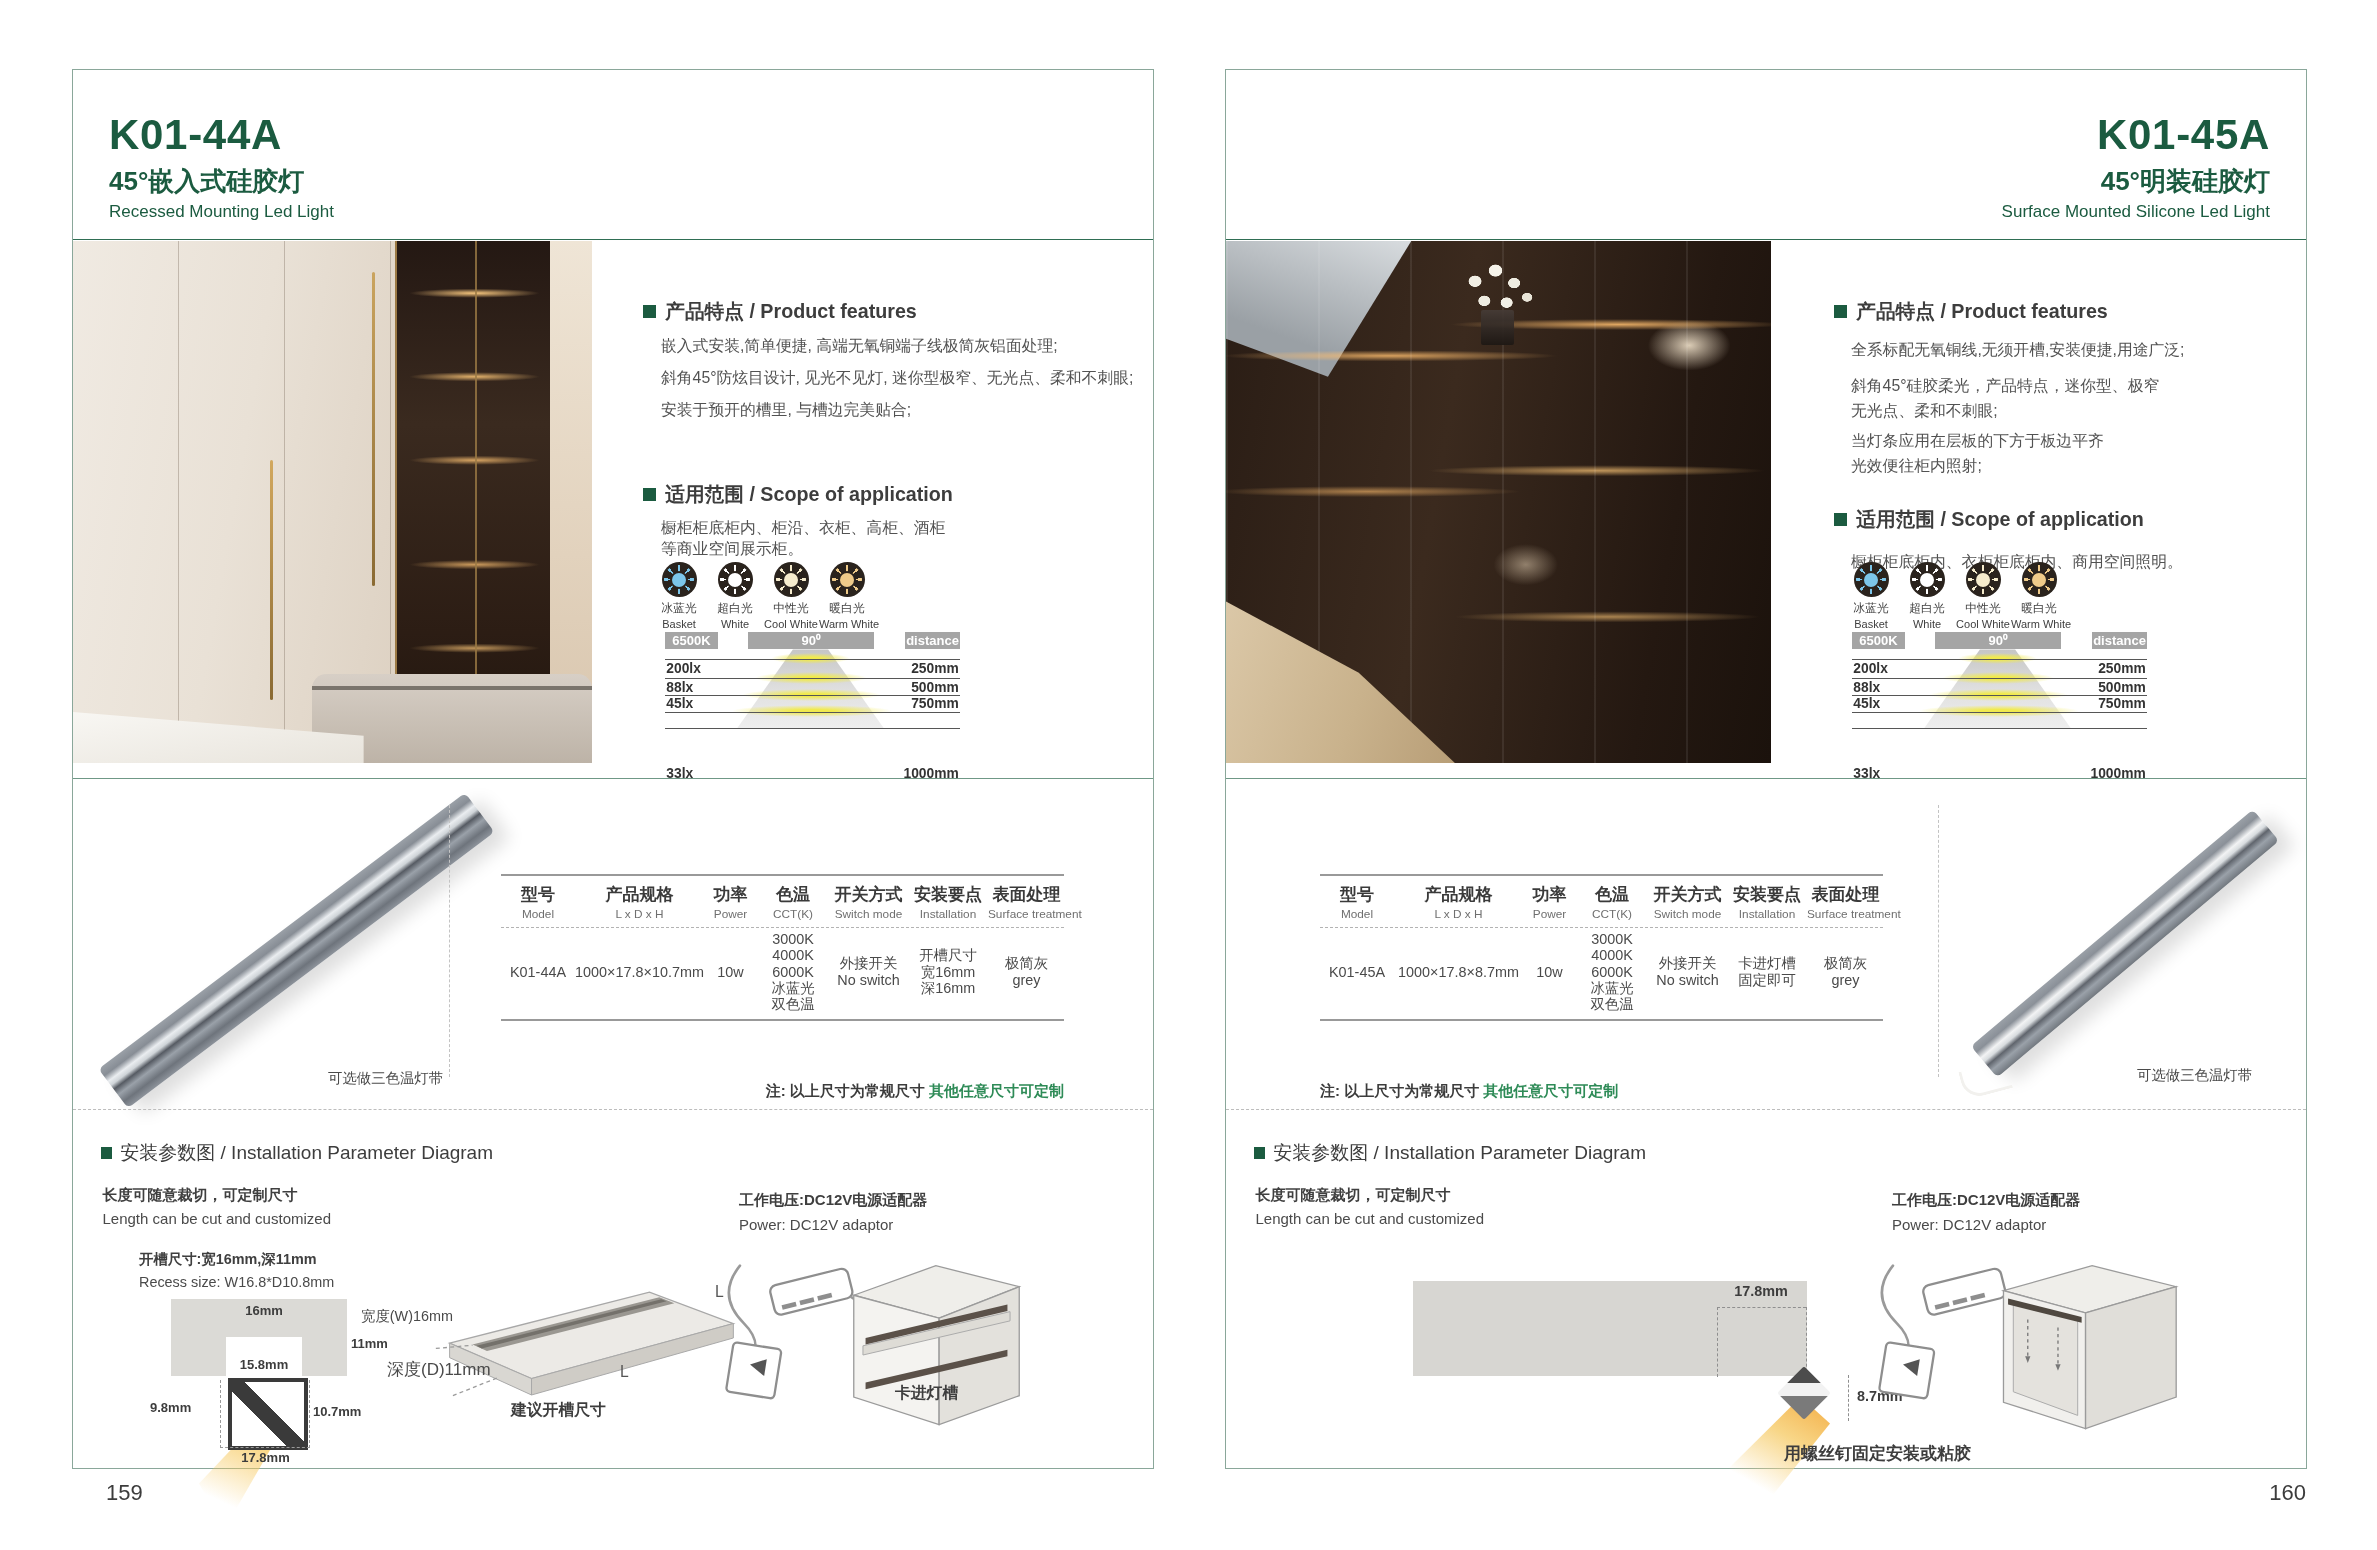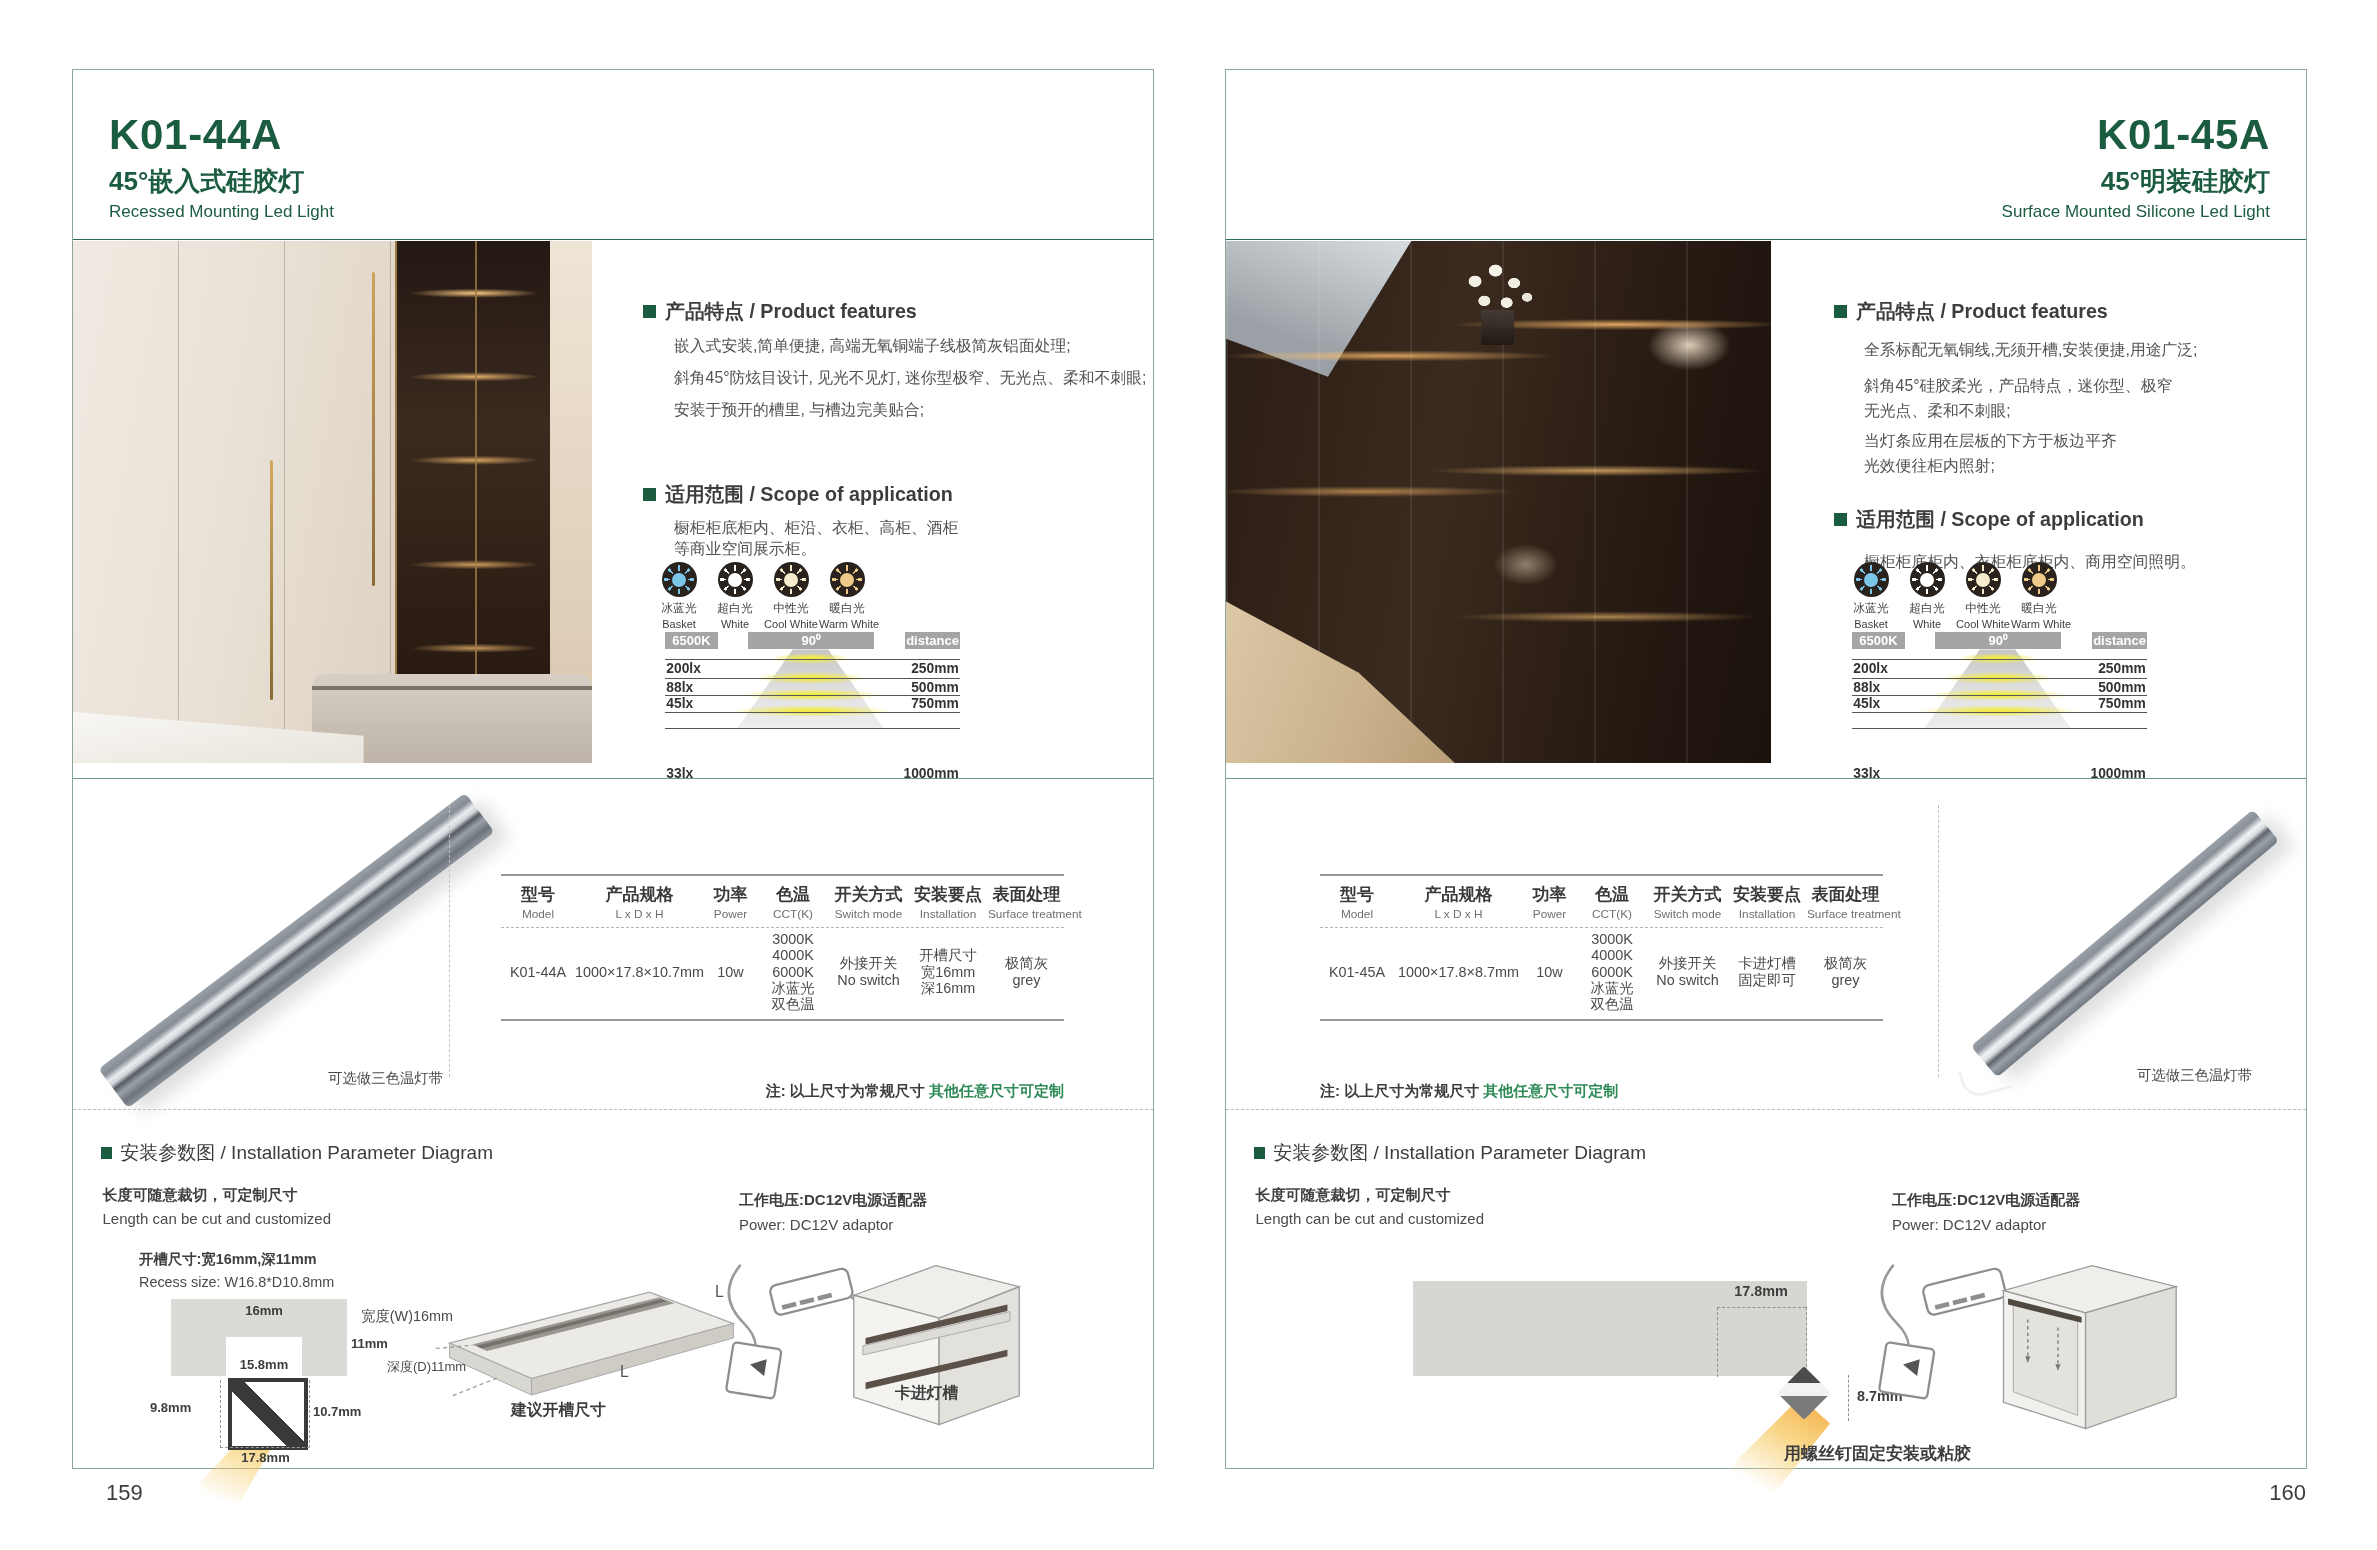--- a/index.html
+++ b/index.html
@@ -68,21 +68,21 @@
       radial-gradient(9.8px 8.5px at 62% 58%,#f2efe5 58%,transparent 64%),
       radial-gradient(8.5px 7.2px at 84% 52%,#e9e5d8 58%,transparent 64%);}
   .ph2-flowers::after{content:"";position:absolute;left:34%;top:66%;width:36%;height:40%;
     background:linear-gradient(180deg,rgba(70,60,55,.9),rgba(30,24,20,.95));border-radius:2px;}
 
   
   .sec-title{position:absolute;font-size:19.7px;font-weight:700;color:#3d3d3d;white-space:nowrap;}
   .sq{display:inline-block;width:13px;height:13px;background:#1b5b40;margin-right:9.2px;}
   #pgL .ft1{left:570px;top:228px;} #pgL .ft2{left:570px;top:411px;}
   #pgR .ft1{left:608px;top:228px;} #pgR .ft2{left:608px;top:436px;}
-  .fl{position:absolute;font-size:15.8px;color:#525252;white-space:nowrap;margin-left:13px;}
+  .fl{position:absolute;font-size:15.8px;color:#525252;white-space:nowrap;}
   #pgL .f0{left:588px;top:266px;} #pgL .f1{left:588px;top:298px;} #pgL .f2{left:588px;top:330px;}
   #pgL .s0{left:588px;top:448px;} #pgL .s1{left:588px;top:469px;}
   #pgR .f0{left:625px;top:270px;} #pgR .f1{left:625px;top:306px;} #pgR .f2{left:625px;top:331px;}
   #pgR .f3{left:625px;top:361px;} #pgR .f4{left:625px;top:386px;}
   #pgR .s0{left:625px;top:482px;}
 
   
   .licons{position:absolute;top:492px;display:flex;}
   #pgL .licons{left:578px;} #pgR .licons{left:617px;}
   .licell{width:56px;text-align:center;}
@@ -169,21 +169,21 @@
   .xs-beam{position:absolute;left:126px;top:1364px;width:85px;height:95px;
     background:linear-gradient(205deg,#f7c95e,rgba(247,201,94,0) 72%);
     clip-path:polygon(55% 0,88% 10%,30% 100%,0 52%);}
   .xsd{position:absolute;border-left:0.7px dashed #9a9a9a;}
   .xsd1{left:147px;top:1310px;height:68px;} .xsd2{left:236px;top:1310px;height:68px;}
   .xsdh{position:absolute;left:147px;top:1377px;width:90px;border-top:0.7px dashed #9a9a9a;}
   .xs-98{left:77px;top:1330px;} .xs-107{left:240px;top:1334px;}
   .xs-178{left:150px;top:1380px;width:85px;text-align:center;}
   .slab{position:absolute;left:360px;top:1209px;width:315px;height:154px;}
   .gw{position:absolute;left:288px;top:1237px;font-size:14.4px;color:#4a4a4a;}
-  .gd{position:absolute;left:314px;top:1288px;font-size:13px;color:#4a4a4a;}
+  .gd{position:absolute;left:314px;top:1288px;font-size:17px;color:#4a4a4a;}
   .gs{position:absolute;left:438px;top:1330px;font-size:15.8px;font-weight:700;color:#3d3d3d;}
   .pw1{position:absolute;left:666px;top:1121px;font-size:15px;font-weight:700;color:#3f3f3f;}
   .pw2{position:absolute;left:666px;top:1146px;font-size:15px;color:#4a4a4a;}
   .adp{position:absolute;left:642px;top:1176px;width:164px;height:154px;}
   .cab{position:absolute;left:761px;top:1176px;width:205px;height:197px;}
   .cabcap{position:absolute;left:822px;top:1313px;font-size:15.8px;font-weight:700;color:#3d3d3d;}
 
   
   .panel{position:absolute;left:187px;top:1211px;width:394px;height:95px;background:#d7d6d2;}
   .d17{left:489px;top:1213px;width:92px;text-align:center;font-size:14.4px;}

